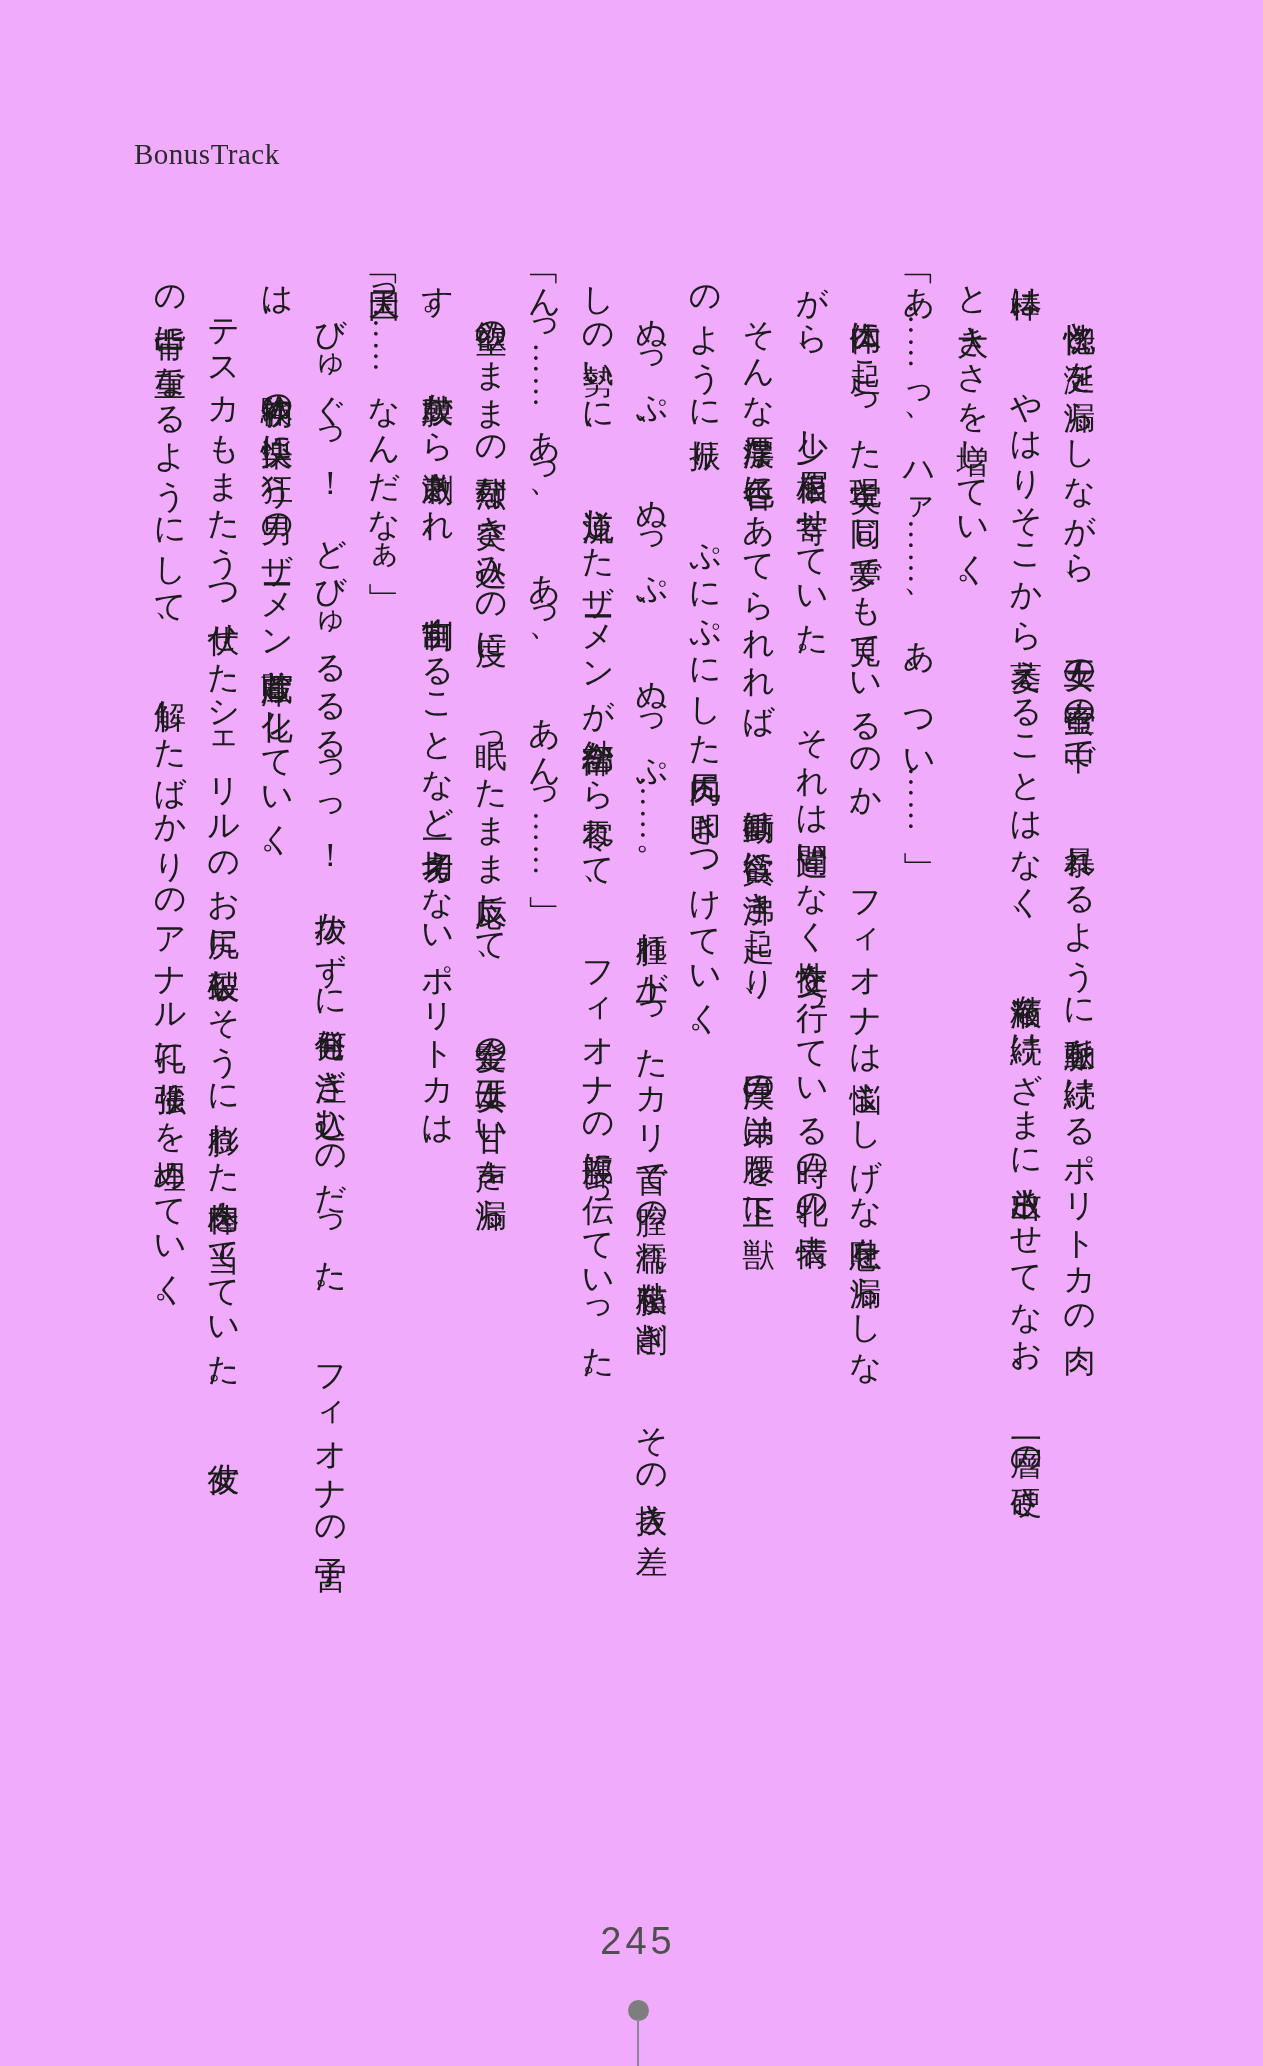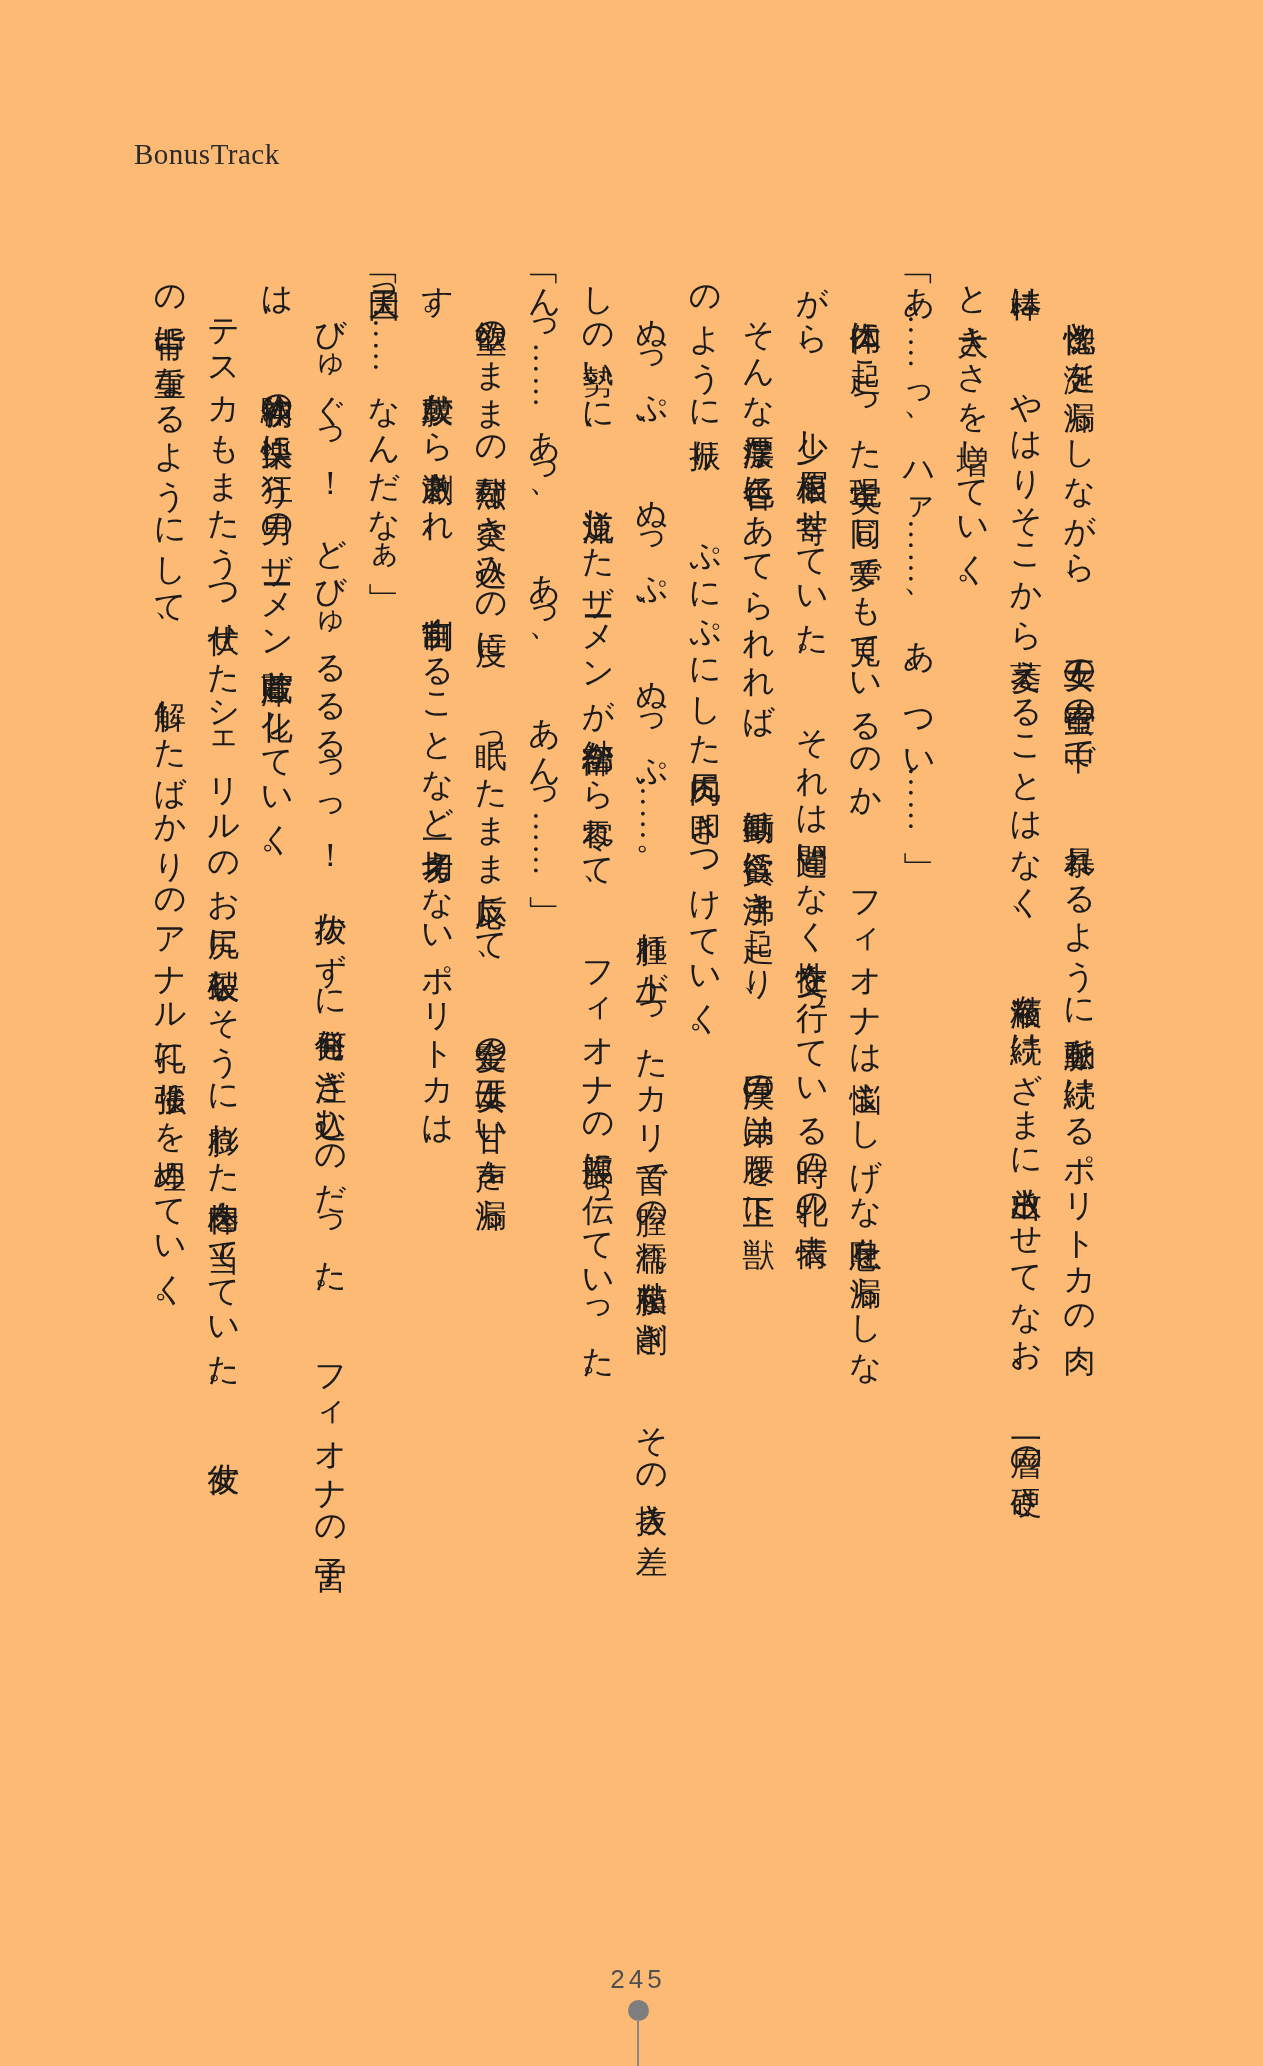--- a/index.html
+++ b/index.html
@@ -1,20 +1,20 @@
 <!DOCTYPE html>
 <html><head>
 <meta charset="utf-8">
 <style>
   html, body { margin: 0; padding: 0; background: #ffffff; }
   .page {
     position: relative;
     width: 1263px;
     height: 2066px;
-    background: #fdba74;
+    background: #f0abfc;
     overflow: hidden;
     font-family: "Liberation Serif", "DejaVu Serif", serif;
   }
   .running-header {
     position: absolute;
     left: 134px;
     top: 138px;
     font-size: 29px;
     letter-spacing: 0.5px;
     color: #2b2b2b;
@@ -27,25 +27,25 @@
     writing-mode: vertical-rl;
     text-orientation: mixed;
     font-size: 32px;
     line-height: 53.5px;
     letter-spacing: 1.4px;
     color: #1b1b1b;
   }
   .tline { white-space: nowrap; }
   .page-number {
     position: absolute;
-    top: 1964px;
+    top: 1920px;
     left: 638px;
     transform: translateX(-50%);
     font-family: "Liberation Sans", "DejaVu Sans", sans-serif;
-    font-size: 26px;
+    font-size: 38px;
     font-weight: 400;
     letter-spacing: 4px;
     color: #4f4f4f;
   }
   .footer-dot {
     position: absolute;
     left: 628px;
     top: 2000px;
     width: 21px;
     height: 21px;

